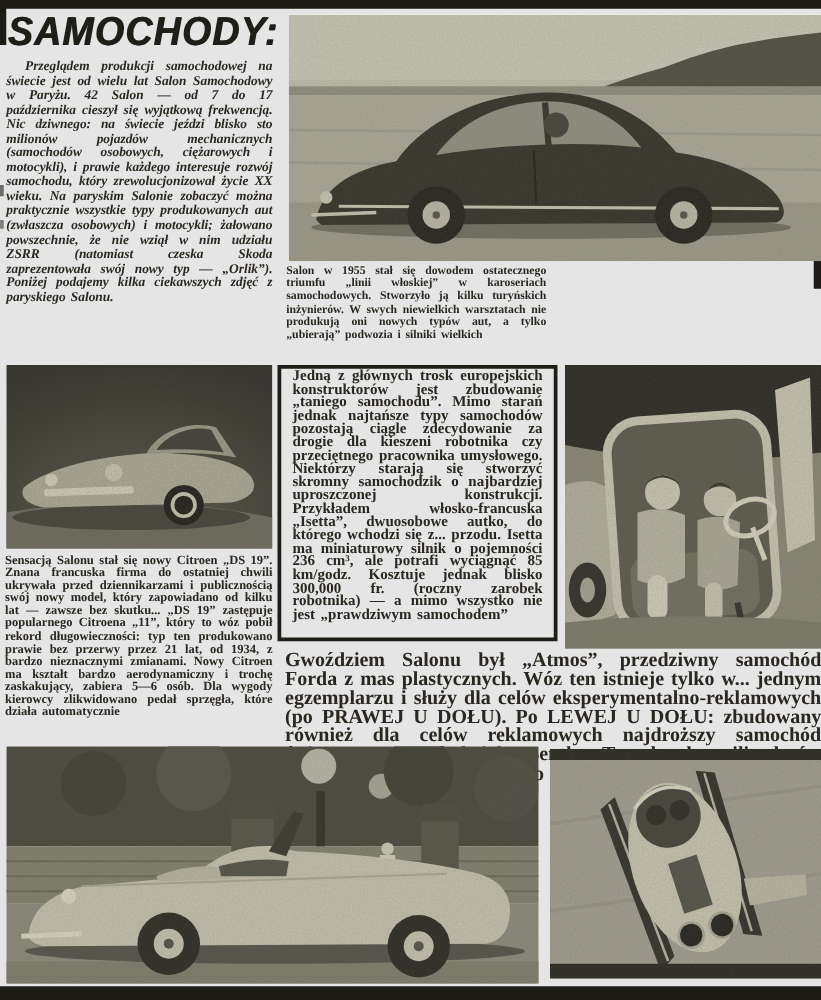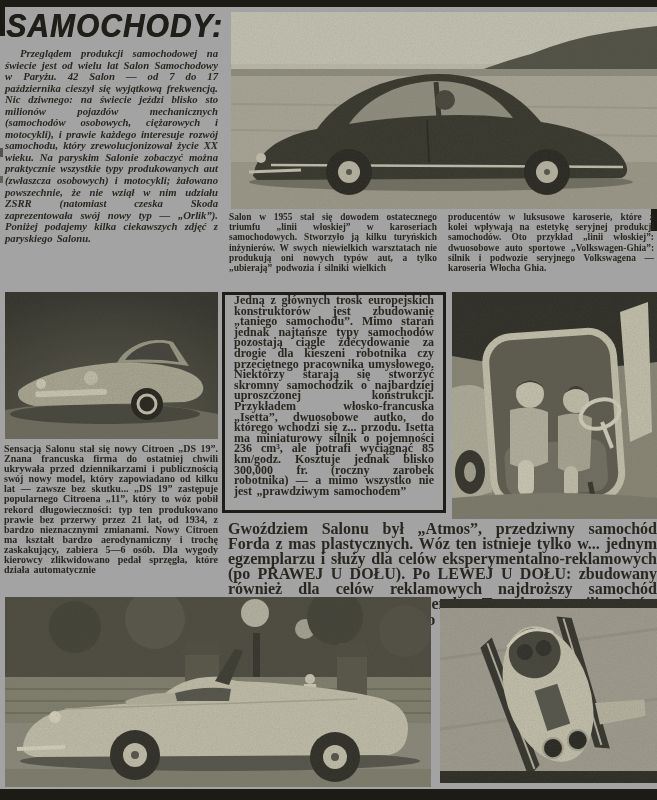--- a/index.html
+++ b/index.html
@@ -1,17 +1,17 @@
 <!DOCTYPE html>
 <html><head>
 <meta charset="utf-8">
 <style>
   html,body{margin:0;padding:0;}
   body{width:657px;height:800px;overflow:hidden;background:#c9c2a0;}
-  #page{position:relative;width:657px;height:800px;background:#a3a3a3;overflow:hidden;
+  #page{position:relative;width:657px;height:800px;background:#e5e5e5;overflow:hidden;
         font-family:"Liberation Serif","DejaVu Serif",serif;color:#2a2720;}
   .bar{position:absolute;background:#1c1b16;}
   .bar-top{left:0;top:0;width:657px;height:7px;}
   .bar-bottom{left:0;top:789px;width:657px;height:11px;}
   .edge-left{left:0;top:0;width:5px;height:36px;}
   .edge-dash1{left:0;top:148px;width:3px;height:9px;opacity:.6;}
   .edge-dash2{left:0;top:176px;width:3px;height:7px;opacity:.5;}
   .edge-right{left:651px;top:202px;width:6px;height:29px;}
   .title{position:absolute;left:6px;top:8px;width:228px;height:40px;
          font-family:"Liberation Sans","DejaVu Sans",sans-serif;
@@ -81,21 +81,20 @@
       <circle cx="118" cy="160" r="11" fill="#b7b4a3"></circle>
       <circle cx="118" cy="160" r="3" fill="#55534a"></circle>
       <circle cx="316" cy="160" r="23" fill="#26251f"></circle>
       <circle cx="316" cy="160" r="11" fill="#b7b4a3"></circle>
       <circle cx="316" cy="160" r="3" fill="#55534a"></circle>
       <rect width="426" height="197" filter="url(#g1)"></rect>
     </svg>
   </div>
 
   <div class="txt caption-vw-left">Salon w 1955 stał się dowodem ostatecznego triumfu „linii włoskiej” w karoseriach samochodowych. Stworzyło ją kilku turyńskich inżynierów. W swych niewielkich warsztatach nie produkują oni nowych typów aut, a tylko „ubierają” podwozia i silniki wielkich</div>
-  <div class="txt caption-vw-right">producentów w luksusowe karoserie, które z kolei wpływają na estetykę seryjnej produkcji samochodów. Oto przykład „linii włoskiej”: dwuosobowe auto sportowe „Volkswagen-Ghia”: silnik i podwozie seryjnego Volkswagena — karoseria Włocha Ghia.</div>
 
   <div class="photo photo-citroen">
     <svg viewBox="0 0 213 147" preserveAspectRatio="none">
       <defs>
         <radialGradient id="cg" cx="50%" cy="85%" r="90%">
           <stop offset="0%" stop-color="#5d5b4d"></stop>
           <stop offset="100%" stop-color="#32312a"></stop>
         </radialGradient>
         <filter id="g2" x="0" y="0" width="100%" height="100%">
           <feTurbulence type="fractalNoise" baseFrequency="0.8" numOctaves="2"></feTurbulence>

